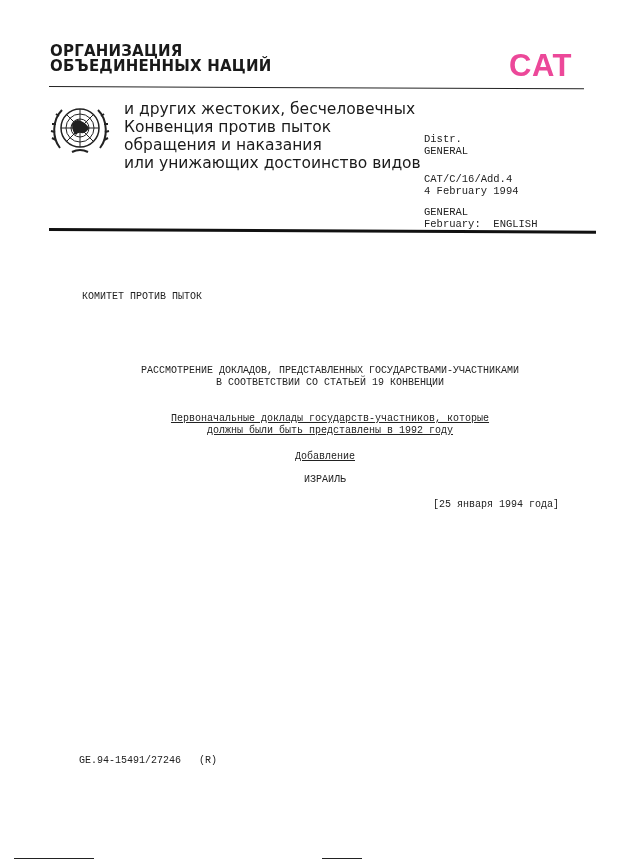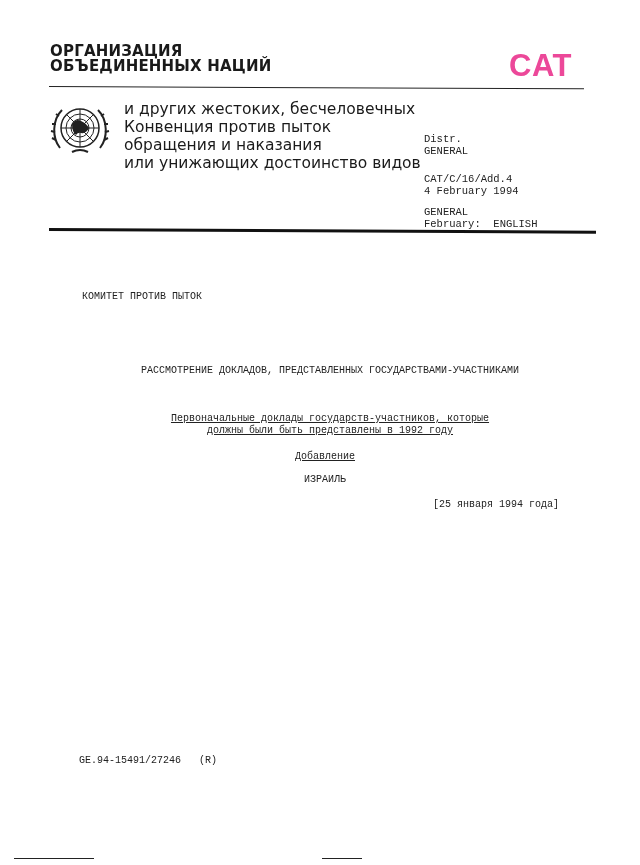--- a/index.html
+++ b/index.html
@@ -74,20 +74,21 @@
     <span>February:</span>&nbsp;&nbsp;<span>ENGLISH</span>
   </div>
 </div>
 
 <div class="abs rule-thick"></div>
 
 <div class="abs mono small" style="left:82px; top:291px;text-align:right;">КОМИТЕТ ПРОТИВ ПЫТОК</div>
 
 <div class="abs mono small center" style="left:100px; top:365px; width:460px;">
   <div>РАССМОТРЕНИЕ ДОКЛАДОВ, ПРЕДСТАВЛЕННЫХ ГОСУДАРСТВАМИ-УЧАСТНИКАМИ</div>
+  <div>В СООТВЕТСТВИИ СО СТАТЬЕЙ 19 КОНВЕНЦИИ</div>
 </div>
 
 <div class="abs mono small center u" style="left:120px; top:413px; width:420px;">
   <div>Первоначальные доклады государств-участников, которые</div>
   <div>должны были быть представлены в 1992 году</div>
 </div>
 
 <div class="abs mono small center u" style="left:270px; top:451px; width:110px;">Добавление</div>
 
 <div class="abs mono small center" style="left:270px; top:474px; width:110px;">ИЗРАИЛЬ</div>

